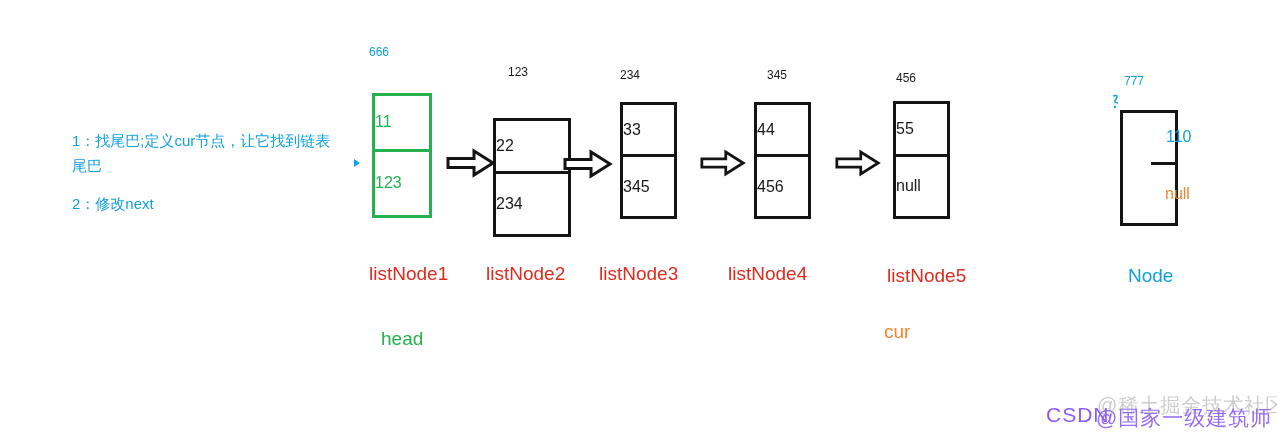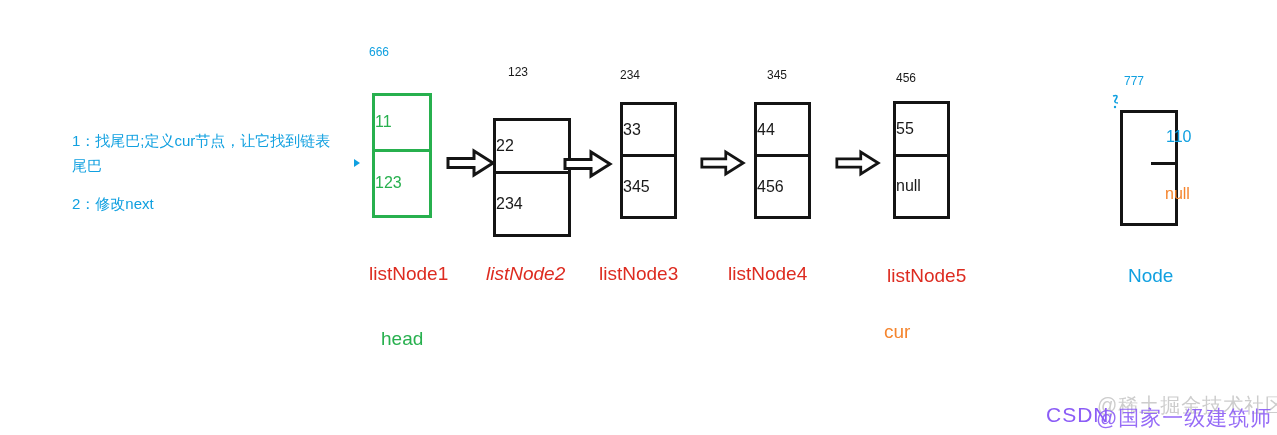--- a/index.html
+++ b/index.html
@@ -99,21 +99,21 @@
 
   <div class="num t-black" style="left:508px; top:65px;">123</div>
   <div class="box" style="left:493px; top:98px; width:78px; height:119px;margin-top:20px;">
     <div class="cell top">
         <span>22</span>
       </div>
     <div class="cell bottom">
         <span>234</span>
       </div>
   </div>
-  <div class="lbl t-red" style="left:486px; top:263px;font-style:italic;">listNode2</div>
+  <div class="lbl t-red" style="left:486px; top:263px;">listNode2</div>
 
   <svg class="arrow" style="left:563px; top:149px;" width="50" height="30" viewBox="0 0 50 30">
     <path d="M2 10.5 H28 V3 L47 15 L28 27 V19.5 H2 Z" fill="#ffffff" stroke="#141414" stroke-width="3"></path>
   </svg>
 
   <div class="num t-black" style="left:620px; top:68px;">234</div>
   <div class="box" style="left:620px; top:102px; width:57px; height:117px;">
     <div class="cell top">
         <span>33</span>
       </div>

